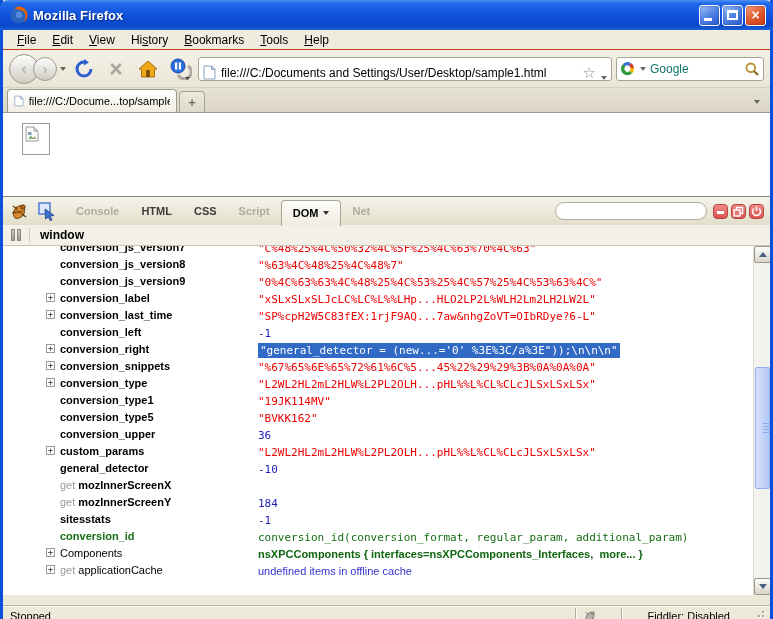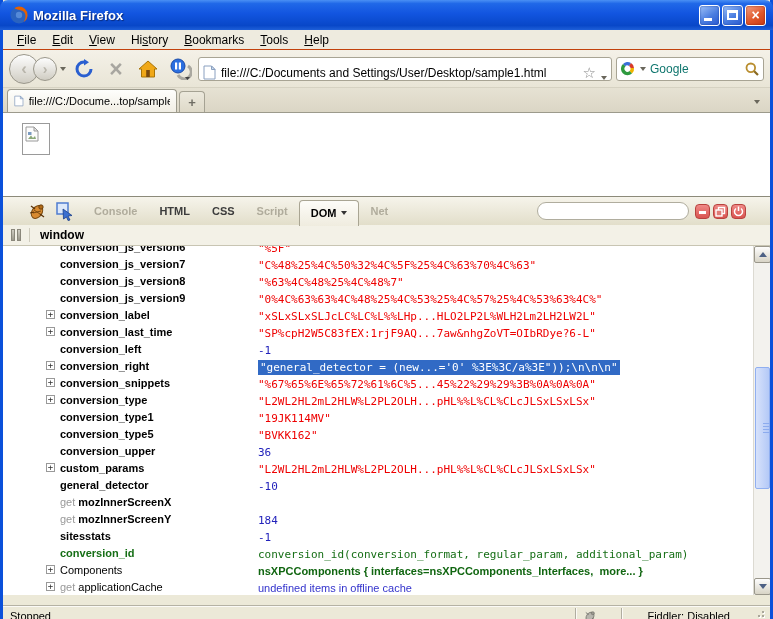--- a/index.html
+++ b/index.html
@@ -47,21 +47,21 @@
   .tab { height:23px; width:170px; background:linear-gradient(#fefefc,#f1eee4); border:1px solid #9c9a8c; border-bottom:none; border-radius:4px 4px 0 0; display:flex; align-items:center; gap:5px; padding:0 6px; font-size:11px; }
   .tab-label { white-space:nowrap; overflow:hidden; }
   .newtab { height:21px; width:26px; background:linear-gradient(#ece9dd,#ded9c8); border:1px solid #a5a293; border-bottom:none; border-radius:4px 4px 0 0; margin-left:2px; display:flex; align-items:center; justify-content:center; color:#6f6d64; font-size:13px; font-weight:bold; }
   .tablist { margin-left:auto; width:18px; height:21px; display:flex; align-items:center; justify-content:center; }
 
   
   .content { height:83px; background:#fff; position:relative; }
   .broken-img { position:absolute; left:19px; top:10px; width:28px; height:32px; border:1px solid #9a9a9a; background:#fff; padding:2px; }
 
   
-  .fb-toolbar { height:29px; background:linear-gradient(#f6f4eb,#e2deca); border-top:1px solid #8c8a7a; display:flex; align-items:center; padding:0 24px; }
+  .fb-toolbar { height:29px; background:linear-gradient(#f6f4eb,#e2deca); border-top:1px solid #8c8a7a; display:flex; align-items:center; padding:0 6px; }
   .fb-icon { width:20px; height:20px; display:inline-flex; margin-right:8px; }
   .fb-tabs { display:flex; align-items:center; height:100%; }
   .fb-tab { font-size:11px; font-weight:bold; padding:0 11px; height:100%; display:flex; align-items:center; gap:5px; }
   .fb-tab.dim { color:#b0ac9c; }
   .fb-tab.normal { color:#3c3c3c; }
   .fb-tab.active { color:#000; background:linear-gradient(#fdfcf8,#efecdf); border:1px solid #a9a593; border-bottom:none; border-radius:4px 4px 0 0; height:26px; margin-top:3px; }
   .fb-search { margin-left:auto; width:152px; height:18px; border:1px solid #b0ad9e; border-radius:9px; font-size:11px; padding:0 8px; outline:none; font-family:"Liberation Sans",sans-serif; }
   .fb-btns { display:flex; gap:3px; margin-left:6px; }
   .fb-btn { width:15px; height:15px; border-radius:4px; background:linear-gradient(#ef8a88,#d95450); border:1px solid #b8423e; position:relative; }
   .fb-btn .bar { position:absolute; left:3px; top:6px; width:7px; height:3px; background:#fff; }
@@ -305,27 +305,20 @@
       </span>
     <span class="crumb-sep"></span>
     <span class="crumb-label">window</span>
   </div>
 
   <div class="dom-panel">
     <div class="dom-rows" id="dom-rows">
         <div class="dom-row">
           <div class="name-cell">
             <div class="expander-sp"></div>
-            <span class="prop-name user">conversion_js_version6</span>
-          </div>
-          <div class="value-cell"><span class="val string">"%5F"</span></div>
-        </div>
-        <div class="dom-row">
-          <div class="name-cell">
-            <div class="expander-sp"></div>
             <span class="prop-name user">conversion_js_version7</span>
           </div>
           <div class="value-cell"><span class="val string">"C%48%25%4C%50%32%4C%5F%25%4C%63%70%4C%63"</span></div>
         </div>
         <div class="dom-row">
           <div class="name-cell">
             <div class="expander-sp"></div>
             <span class="prop-name user">conversion_js_version8</span>
           </div>
           <div class="value-cell"><span class="val string">"%63%4C%48%25%4C%48%7"</span></div>

